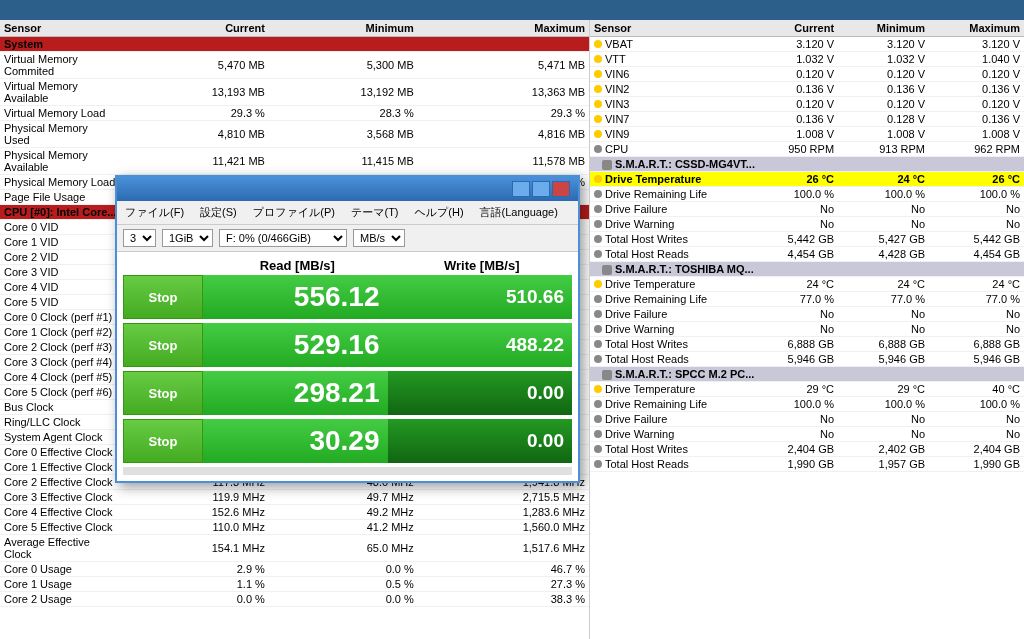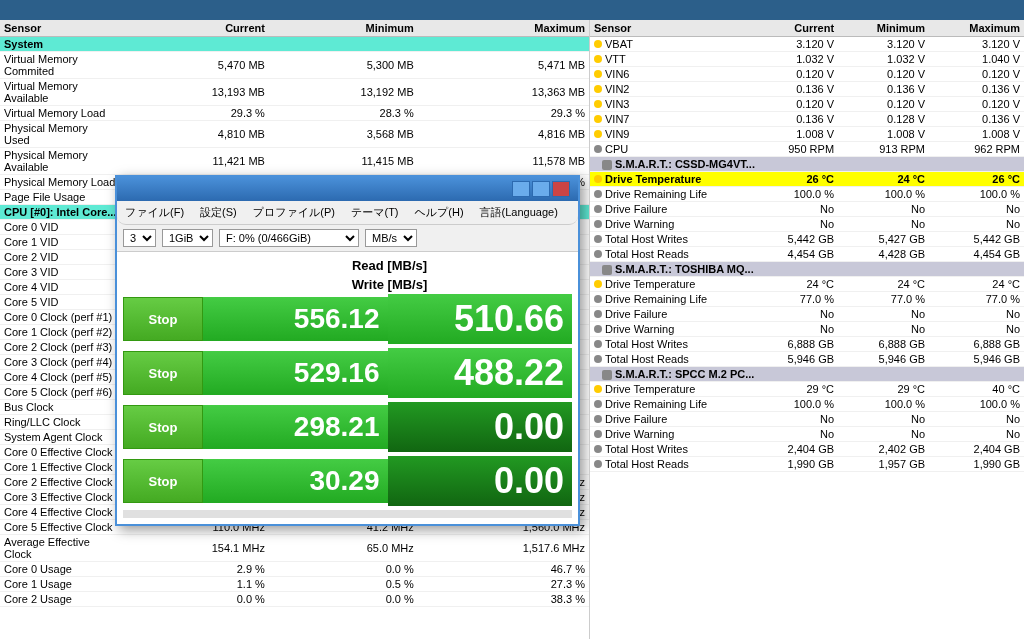--- a/index.html
+++ b/index.html
@@ -52,21 +52,21 @@
     }
     .sensor-table th:first-child { text-align: left; }
     .sensor-table td {
       padding: 1px 4px;
       text-align: right;
       font-size: 11px;
       border-bottom: 1px solid #f0f0f0;
     }
     .sensor-table td:first-child { text-align: left; }
     .sensor-table tr.section-header td {
-      background: #5eead4;
+      background: #b91c1c;
       font-weight: bold;
       text-align: left;
     }
 
     
     .right-panel {
       width: 434px;
       background: white;
       overflow-y: auto;
       overflow-x: hidden;
@@ -147,21 +147,20 @@
       justify-content: center;
     }
 
     .dialog-menubar {
       background: #f0f0f0;
       padding: 2px 4px;
       display: flex;
       gap: 8px;
       border-bottom: 1px solid #ccc;
       font-size: 11px;
-      border-radius: 9px;
     }
     .menu-item {
       padding: 2px 4px;
       cursor: pointer;
     }
 
     .dialog-toolbar {
       background: #f0f0f0;
       padding: 4px 6px;
       display: flex;
@@ -216,42 +215,41 @@
       min-height: 44px;
       display: flex;
       align-items: center;
       justify-content: flex-end;
     }
 
     .write-box {
       flex: 1;
       background: linear-gradient(to bottom, #44cc44, #22aa22);
       color: white;
-      font-size: 36px;
+      font-size: 19px;
       font-weight: bold;
       text-align: right;
       padding: 4px 8px;
       min-height: 44px;
       display: flex;
       align-items: center;
       justify-content: flex-end;
     }
 
     .write-box.dark {
       background: linear-gradient(to bottom, #229922, #116611);
     }
 
     .col-headers {
       display: flex;
       gap: 4px;
       padding: 0 0 2px 84px;
       font-size: 13px;
       font-weight: bold;
       color: #000;
-      flex-direction: column;
     }
     .col-header {
       flex: 1;
       text-align: center;
     }
 
     
     .icon-dot {
       display: inline-block;
       width: 8px;
@@ -521,21 +519,21 @@
           <span class="menu-item">言語(Language)</span>
         </div>
 
       <div class="dialog-toolbar">
         <select class="toolbar-select">
           <option>3</option>
         </select>
         <select class="toolbar-select">
           <option>1GiB</option>
         </select>
-        <select class="toolbar-select" style="width:140px">
+        <select class="toolbar-select" style="width:128px">
           <option>F: 0% (0/466GiB)</option>
         </select>
         <select class="toolbar-select">
           <option>MB/s</option>
         </select>
       </div>
 
       <div class="dialog-content">
         <div class="col-headers">
           <div class="col-header">Read [MB/s]</div>

